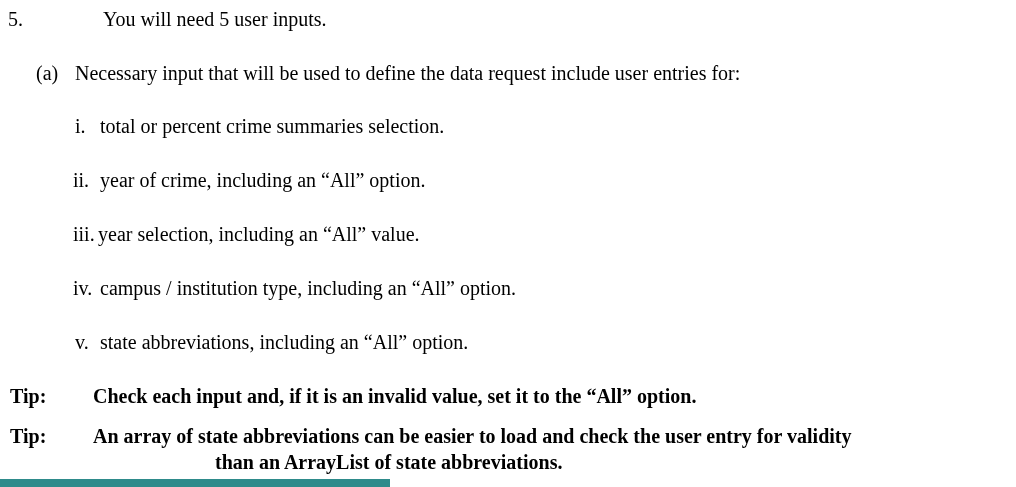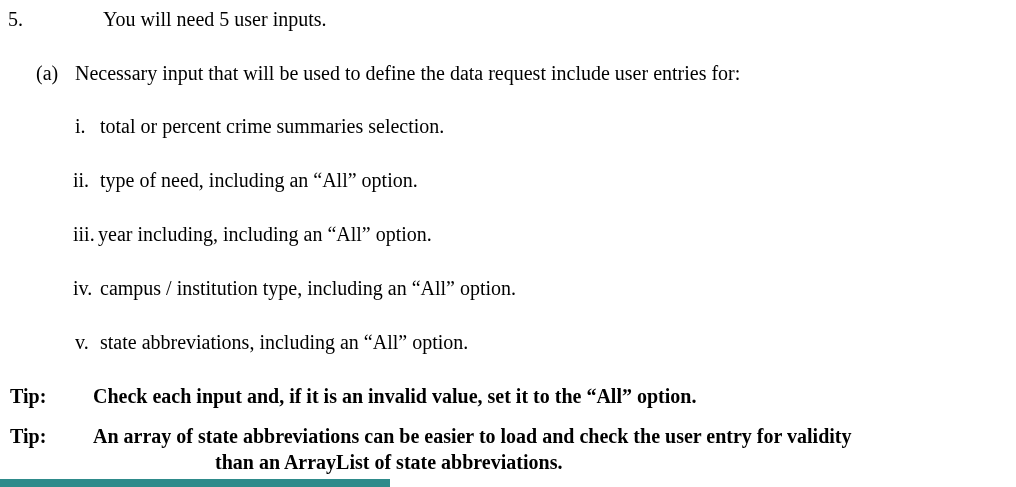--- a/index.html
+++ b/index.html
@@ -69,26 +69,26 @@
     <span class="txt alpha-text">Necessary input that will be used to define the data request include user entries for:</span>
   </div>
 
   <div class="line" style="top: 113px;">
     <span class="marker roman-marker" style="left:75px;">i.</span>
     <span class="txt roman-text">total or percent crime summaries selection.</span>
   </div>
 
   <div class="line" style="top: 167px;">
     <span class="marker roman-marker">ii.</span>
-    <span class="txt roman-text">type of need, including an “All” option.</span>
+    <span class="txt roman-text">year of crime, including an “All” option.</span>
   </div>
 
   <div class="line" style="top: 221px;">
     <span class="marker roman-marker">iii.</span>
-    <span class="txt roman-text" style="left:98px;">year including, including an “All” option.</span>
+    <span class="txt roman-text" style="left:98px;">year selection, including an “All” value.</span>
   </div>
 
   <div class="line" style="top: 275px;">
     <span class="marker roman-marker">iv.</span>
     <span class="txt roman-text">campus / institution type, including an “All” option.</span>
   </div>
 
   <div class="line" style="top: 329px;">
     <span class="marker roman-marker" style="left:75px;">v.</span>
     <span class="txt roman-text">state abbreviations, including an “All” option.</span>

